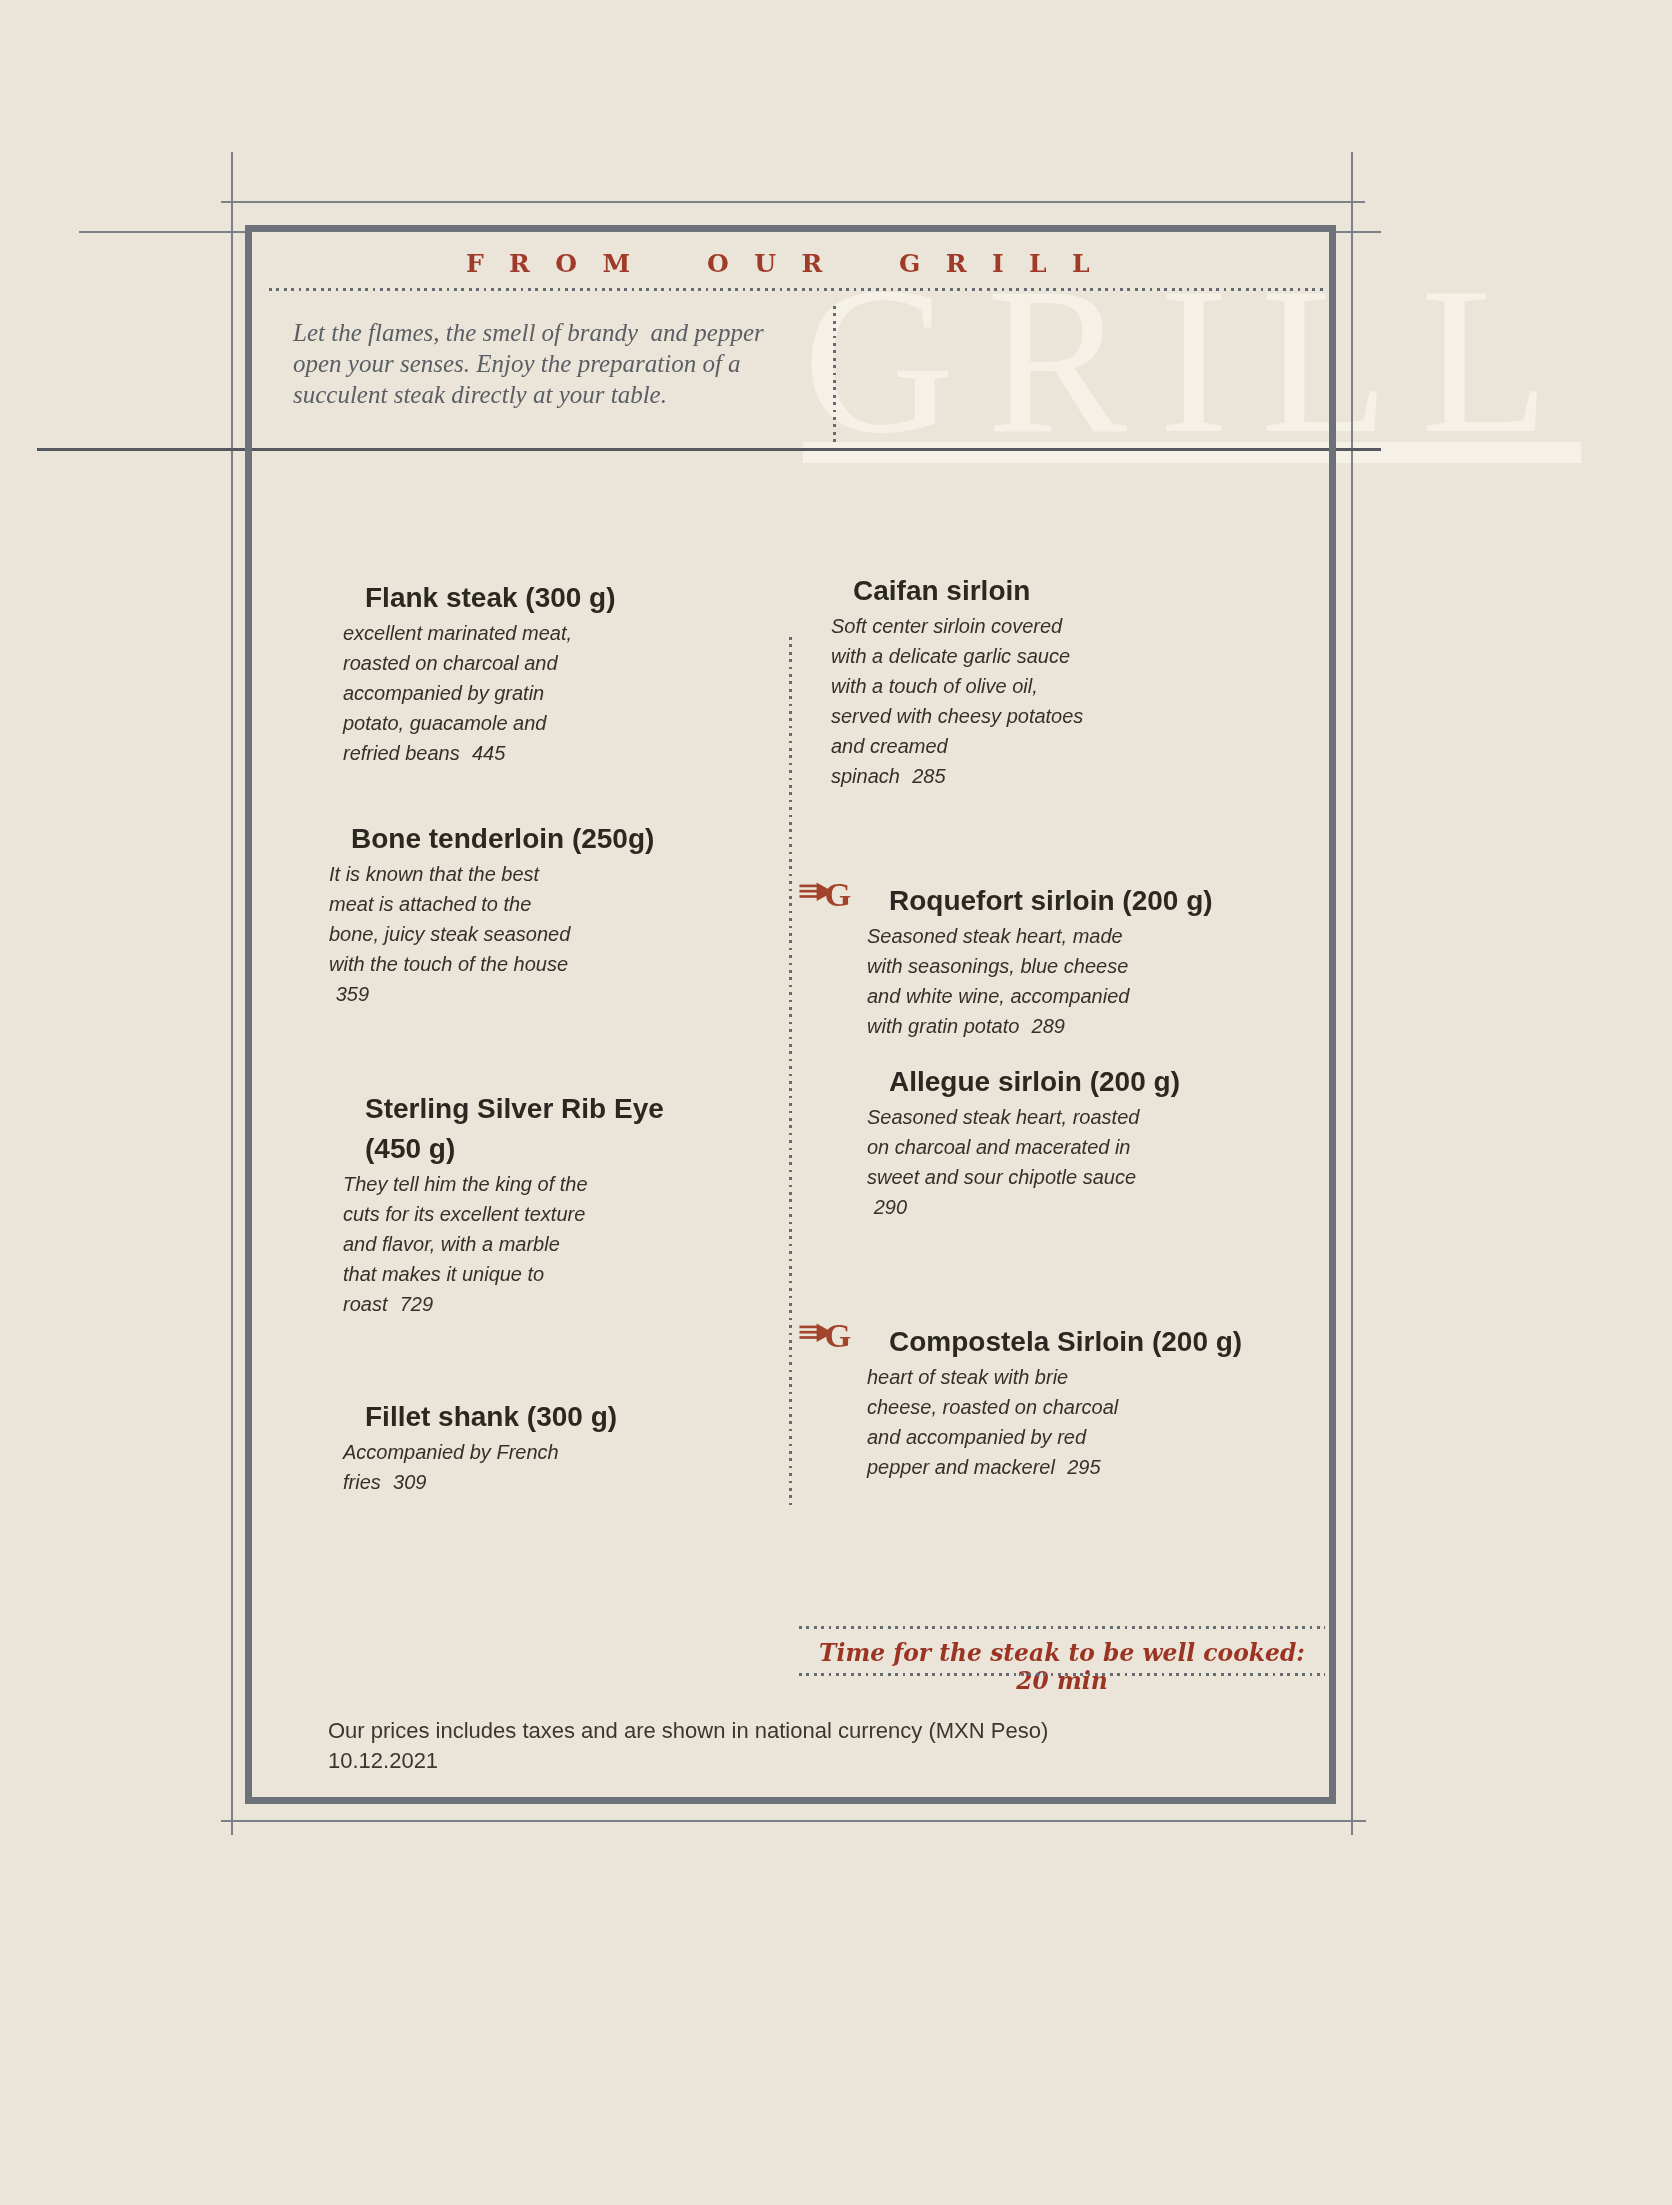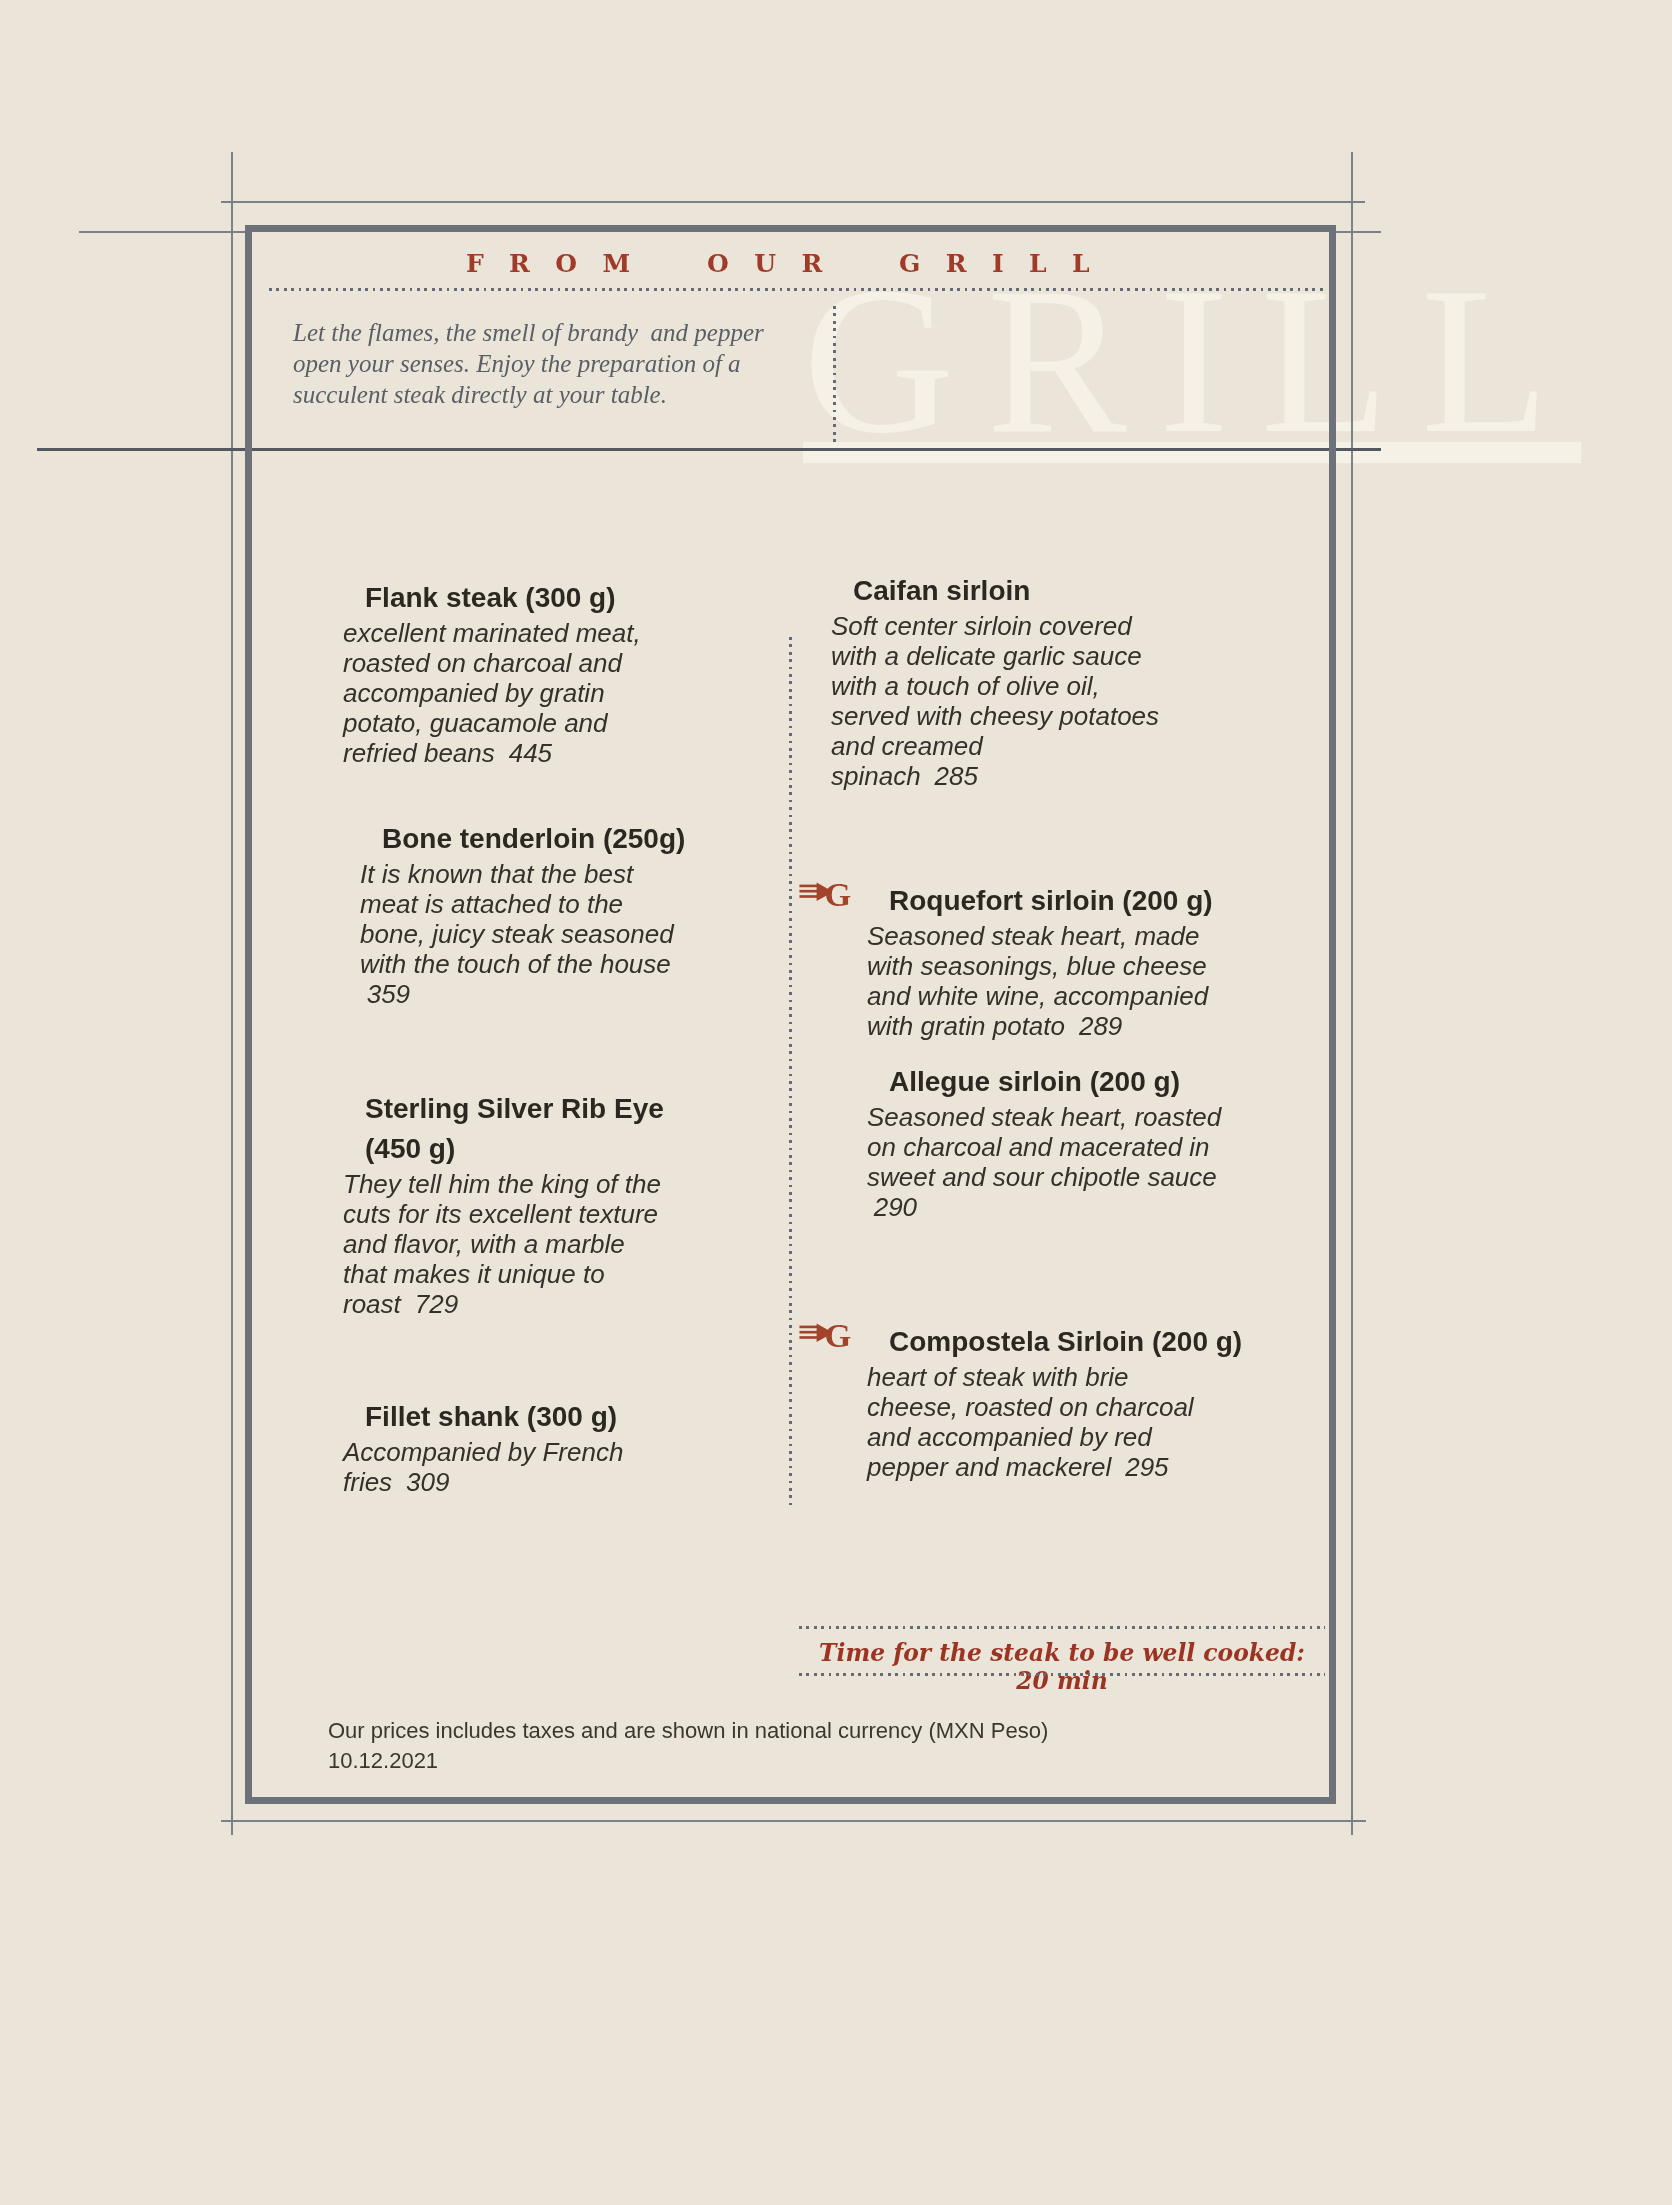--- a/index.html
+++ b/index.html
@@ -29,21 +29,21 @@
          background:repeating-linear-gradient(180deg,#666a72 0 2.7px,transparent 2.7px 7.4px);}
   .intro{position:absolute;left:293px;top:317px;width:535px;z-index:4;
          font-family:"Liberation Serif",serif;font-style:italic;font-size:25px;
          line-height:31px;color:#5a5e65;white-space:pre-wrap;}
 
   
   .item{position:absolute;z-index:4;}
   .item-title{font-family:"Liberation Sans",sans-serif;font-weight:bold;font-size:28px;
               line-height:40px;color:#2b2822;white-space:pre-wrap;margin-left:22px;}
   .item-desc{margin:0;font-family:"Liberation Sans",sans-serif;font-style:italic;
-             font-size:26px;line-height:30px;color:#34302a;white-space:pre-wrap;}
+             font-size:20px;line-height:30px;color:#34302a;white-space:pre-wrap;}
   .price{margin-left:6.7px;}
   .item-icon{position:absolute;left:-68px;top:-5.3px;width:63px;height:37px;}
   .item-icon svg{display:block;width:63px;height:37px;}
 
   
   .note-text{position:absolute;left:799px;top:1639px;width:526px;text-align:center;z-index:4;
              font-family:"DejaVu Serif",serif;font-weight:bold;font-style:italic;
              font-size:23.4px;color:#9c3424;}
   .footer{position:absolute;right:476px;top:1716px;width:869px;z-index:4;
           font-family:"Liberation Sans",sans-serif;font-size:22px;line-height:30px;color:#3a372f;}
@@ -77,21 +77,21 @@
 
   <div class="item" style="left:343px;top:578px;width:374px;">
     <div class="item-title">Flank steak (300 g)</div>
     <p class="item-desc"><span>excellent marinated meat,
 roasted on charcoal and
 accompanied by gratin
 potato, guacamole and
 refried beans </span><span class="price">445</span></p>
   </div>
 
-  <div class="item" style="left:360px;top:819px;width:374px;">
+  <div class="item" style="left:329px;top:819px;width:374px;">
     <div class="item-title">Bone tenderloin (250g)</div>
     <p class="item-desc"><span>It is known that the best
 meat is attached to the
 bone, juicy steak seasoned
 with the touch of the house
 </span><span class="price">359</span></p>
   </div>
 
   <div class="item" style="left:343px;top:1089px;width:374px;">
     <div class="item-title">Sterling Silver Rib Eye

